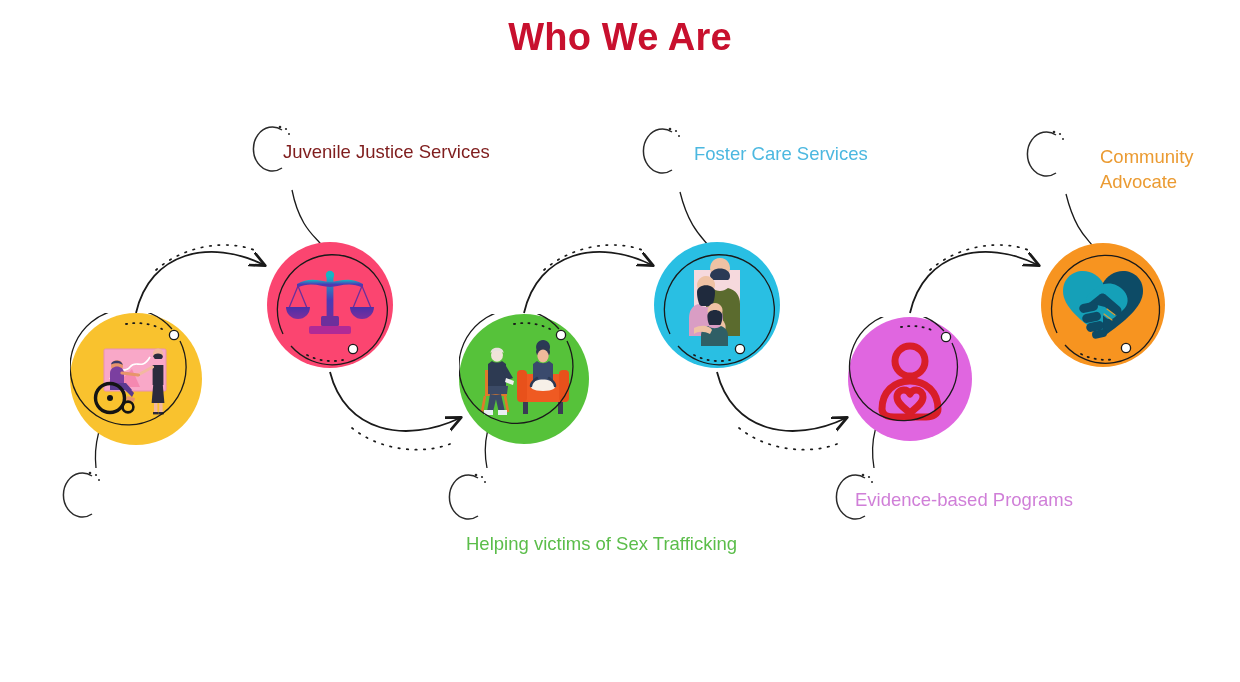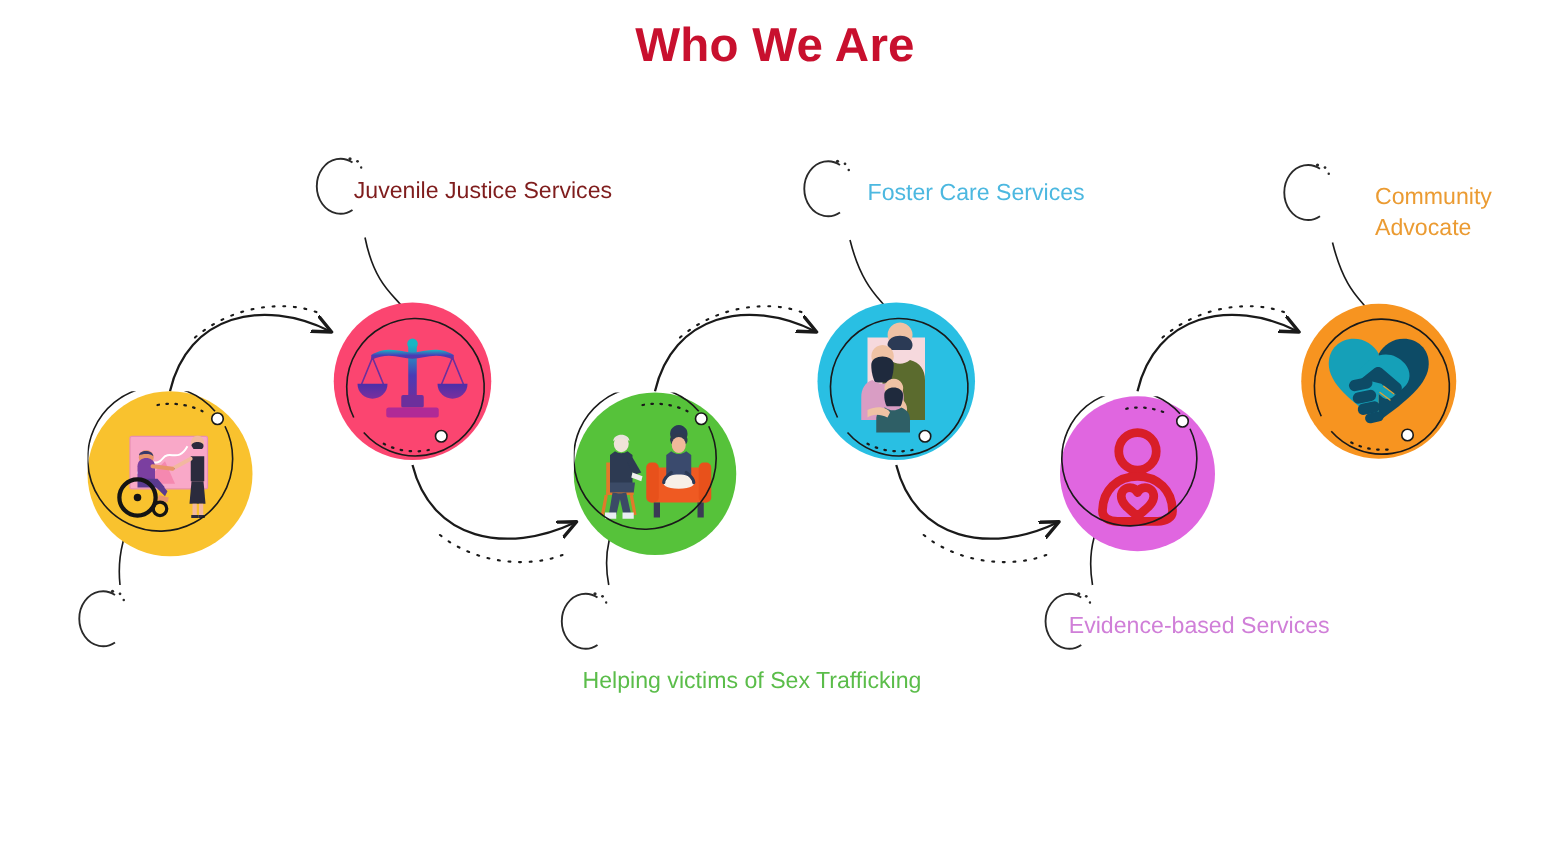--- a/index.html
+++ b/index.html
@@ -342,21 +342,21 @@
   <div class="label" style="left:662px; top:141px; color:#4cb8e0;margin-left:32px;">Foster Care Services</div>
 
   <svg class="arcmark" viewBox="0 0 42 52" style="left:831px; top:470px;">
     <path d="M34 8 A 19 22 0 1 0 34 46" fill="none" stroke="#2a2a2a" stroke-width="1.5"></path>
     <g fill="#2a2a2a">
         <circle cx="32" cy="5" r="1.3"></circle>
         <circle cx="38" cy="7" r="1.1"></circle>
         <circle cx="41" cy="12" r="1"></circle>
       </g>
   </svg>
-  <div class="label" style="left:855px; top:487px; color:#d07fd8;">Evidence-based Services</div>
+  <div class="label" style="left:855px; top:487px; color:#d07fd8;">Evidence-based Programs</div>
 
   <svg class="arcmark" viewBox="0 0 42 52" style="left:1022px; top:127px;">
     <path d="M34 8 A 19 22 0 1 0 34 46" fill="none" stroke="#2a2a2a" stroke-width="1.5"></path>
     <g fill="#2a2a2a">
         <circle cx="32" cy="5" r="1.3"></circle>
         <circle cx="38" cy="7" r="1.1"></circle>
         <circle cx="41" cy="12" r="1"></circle>
       </g>
   </svg>
   <div class="label" style="left:1100px; top:144px; color:#eb9b32;">Community Advocate</div>

